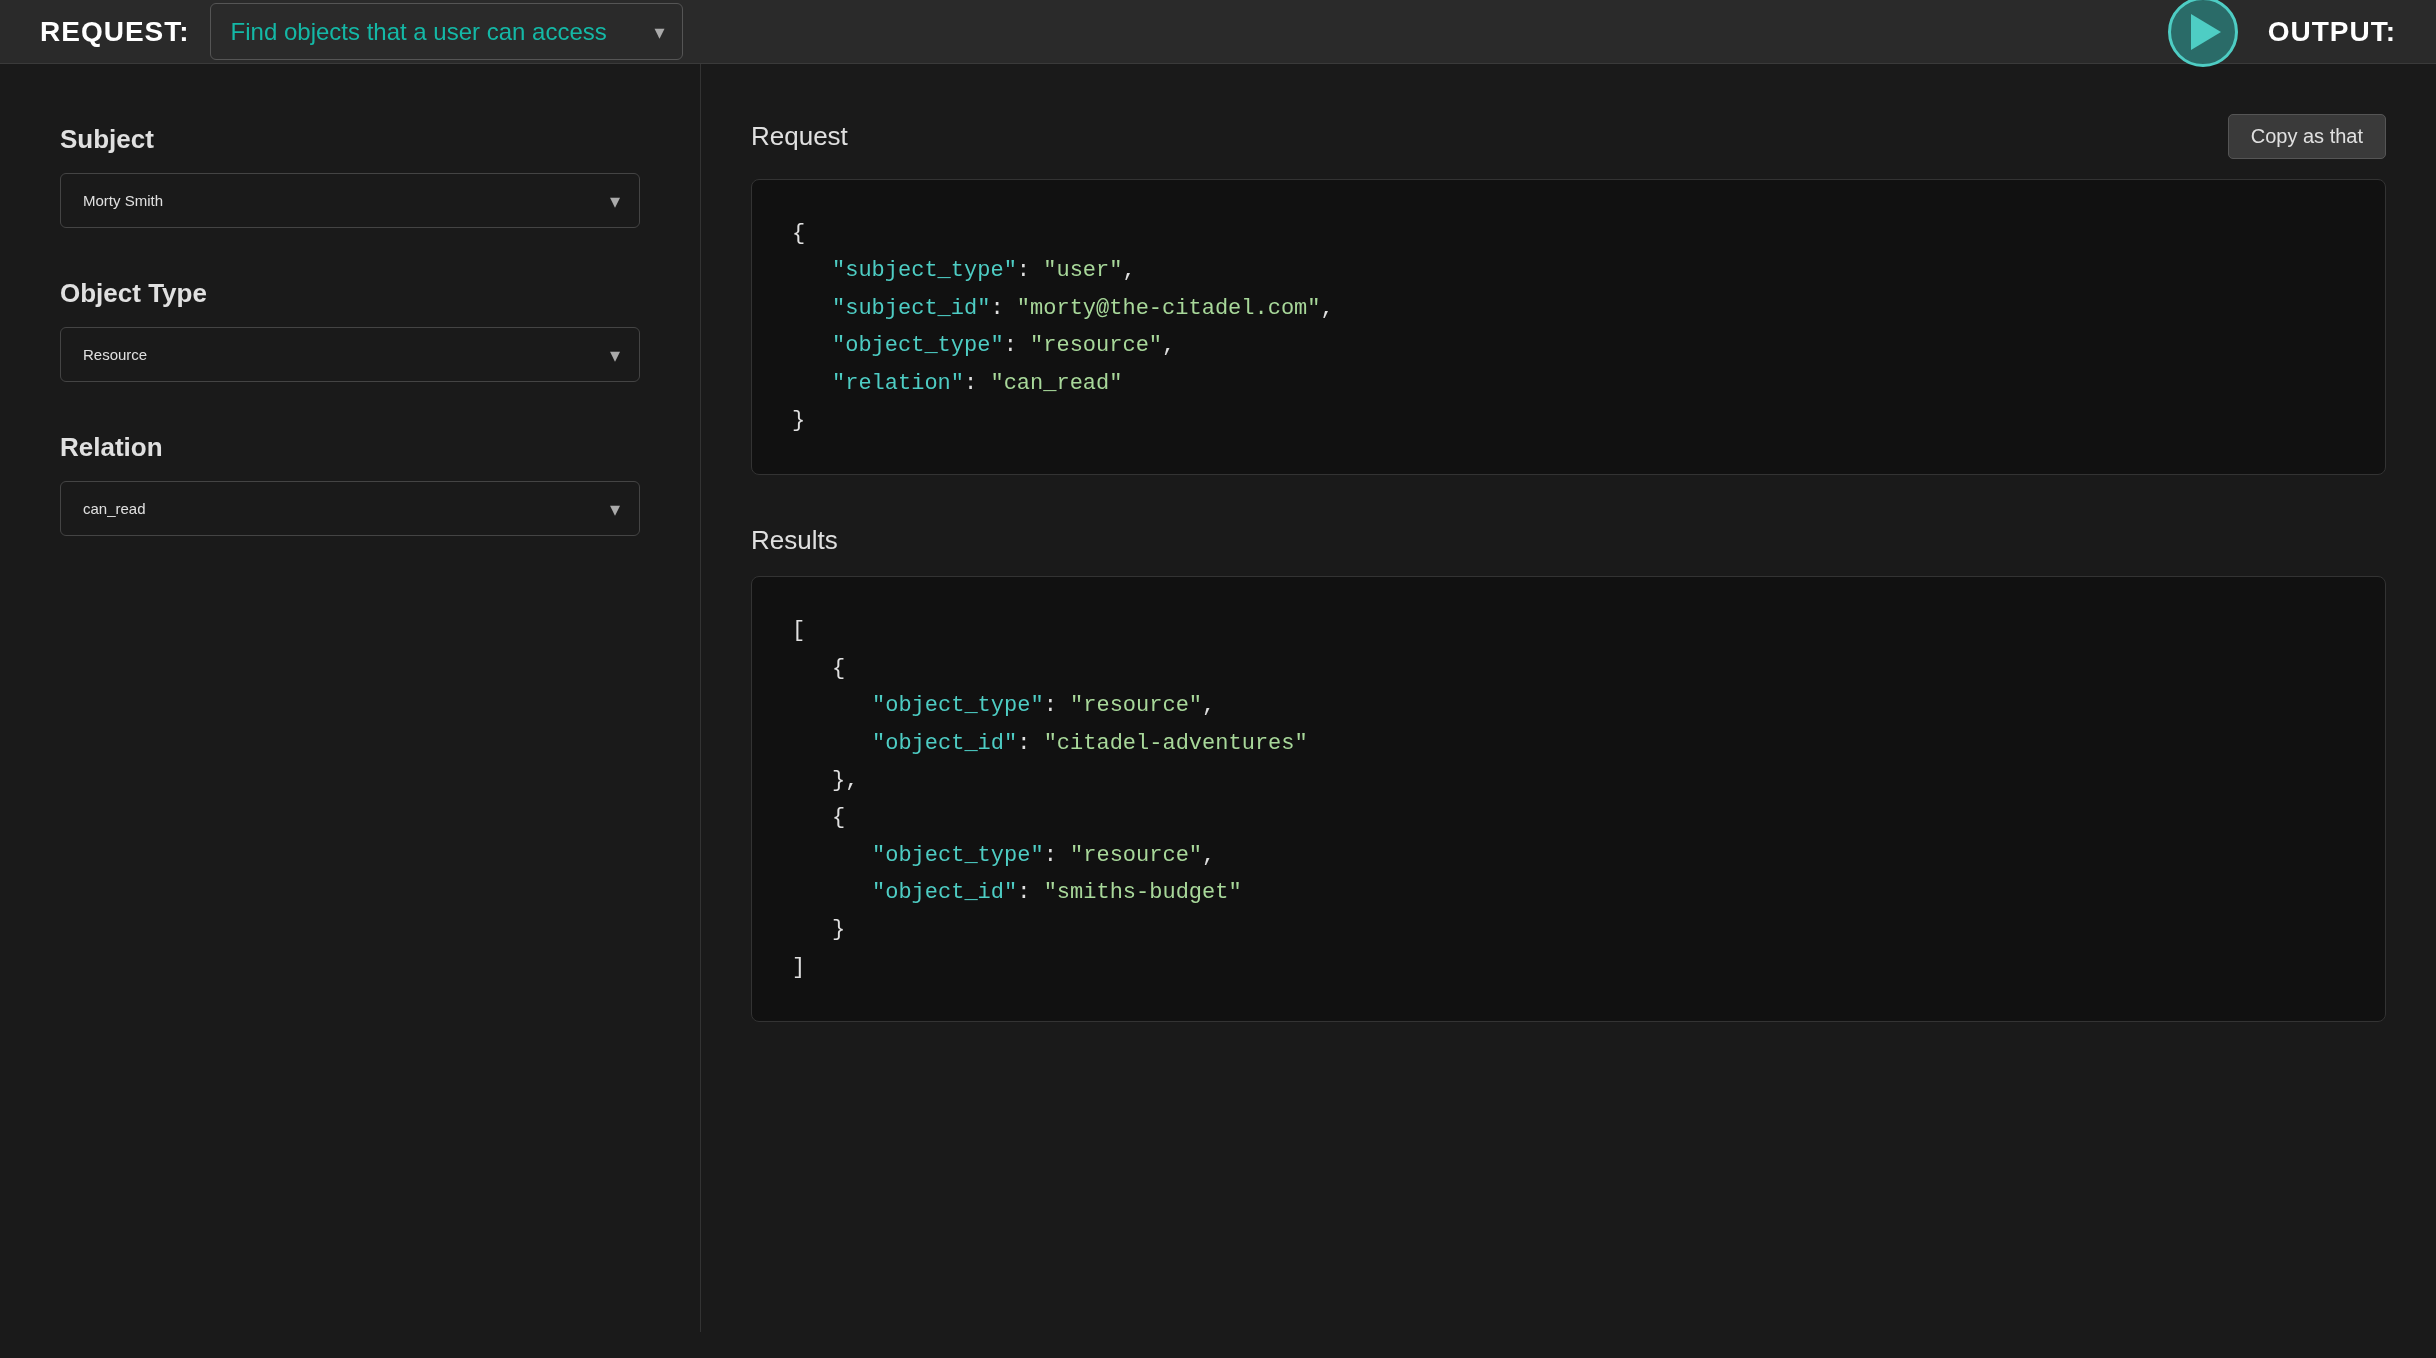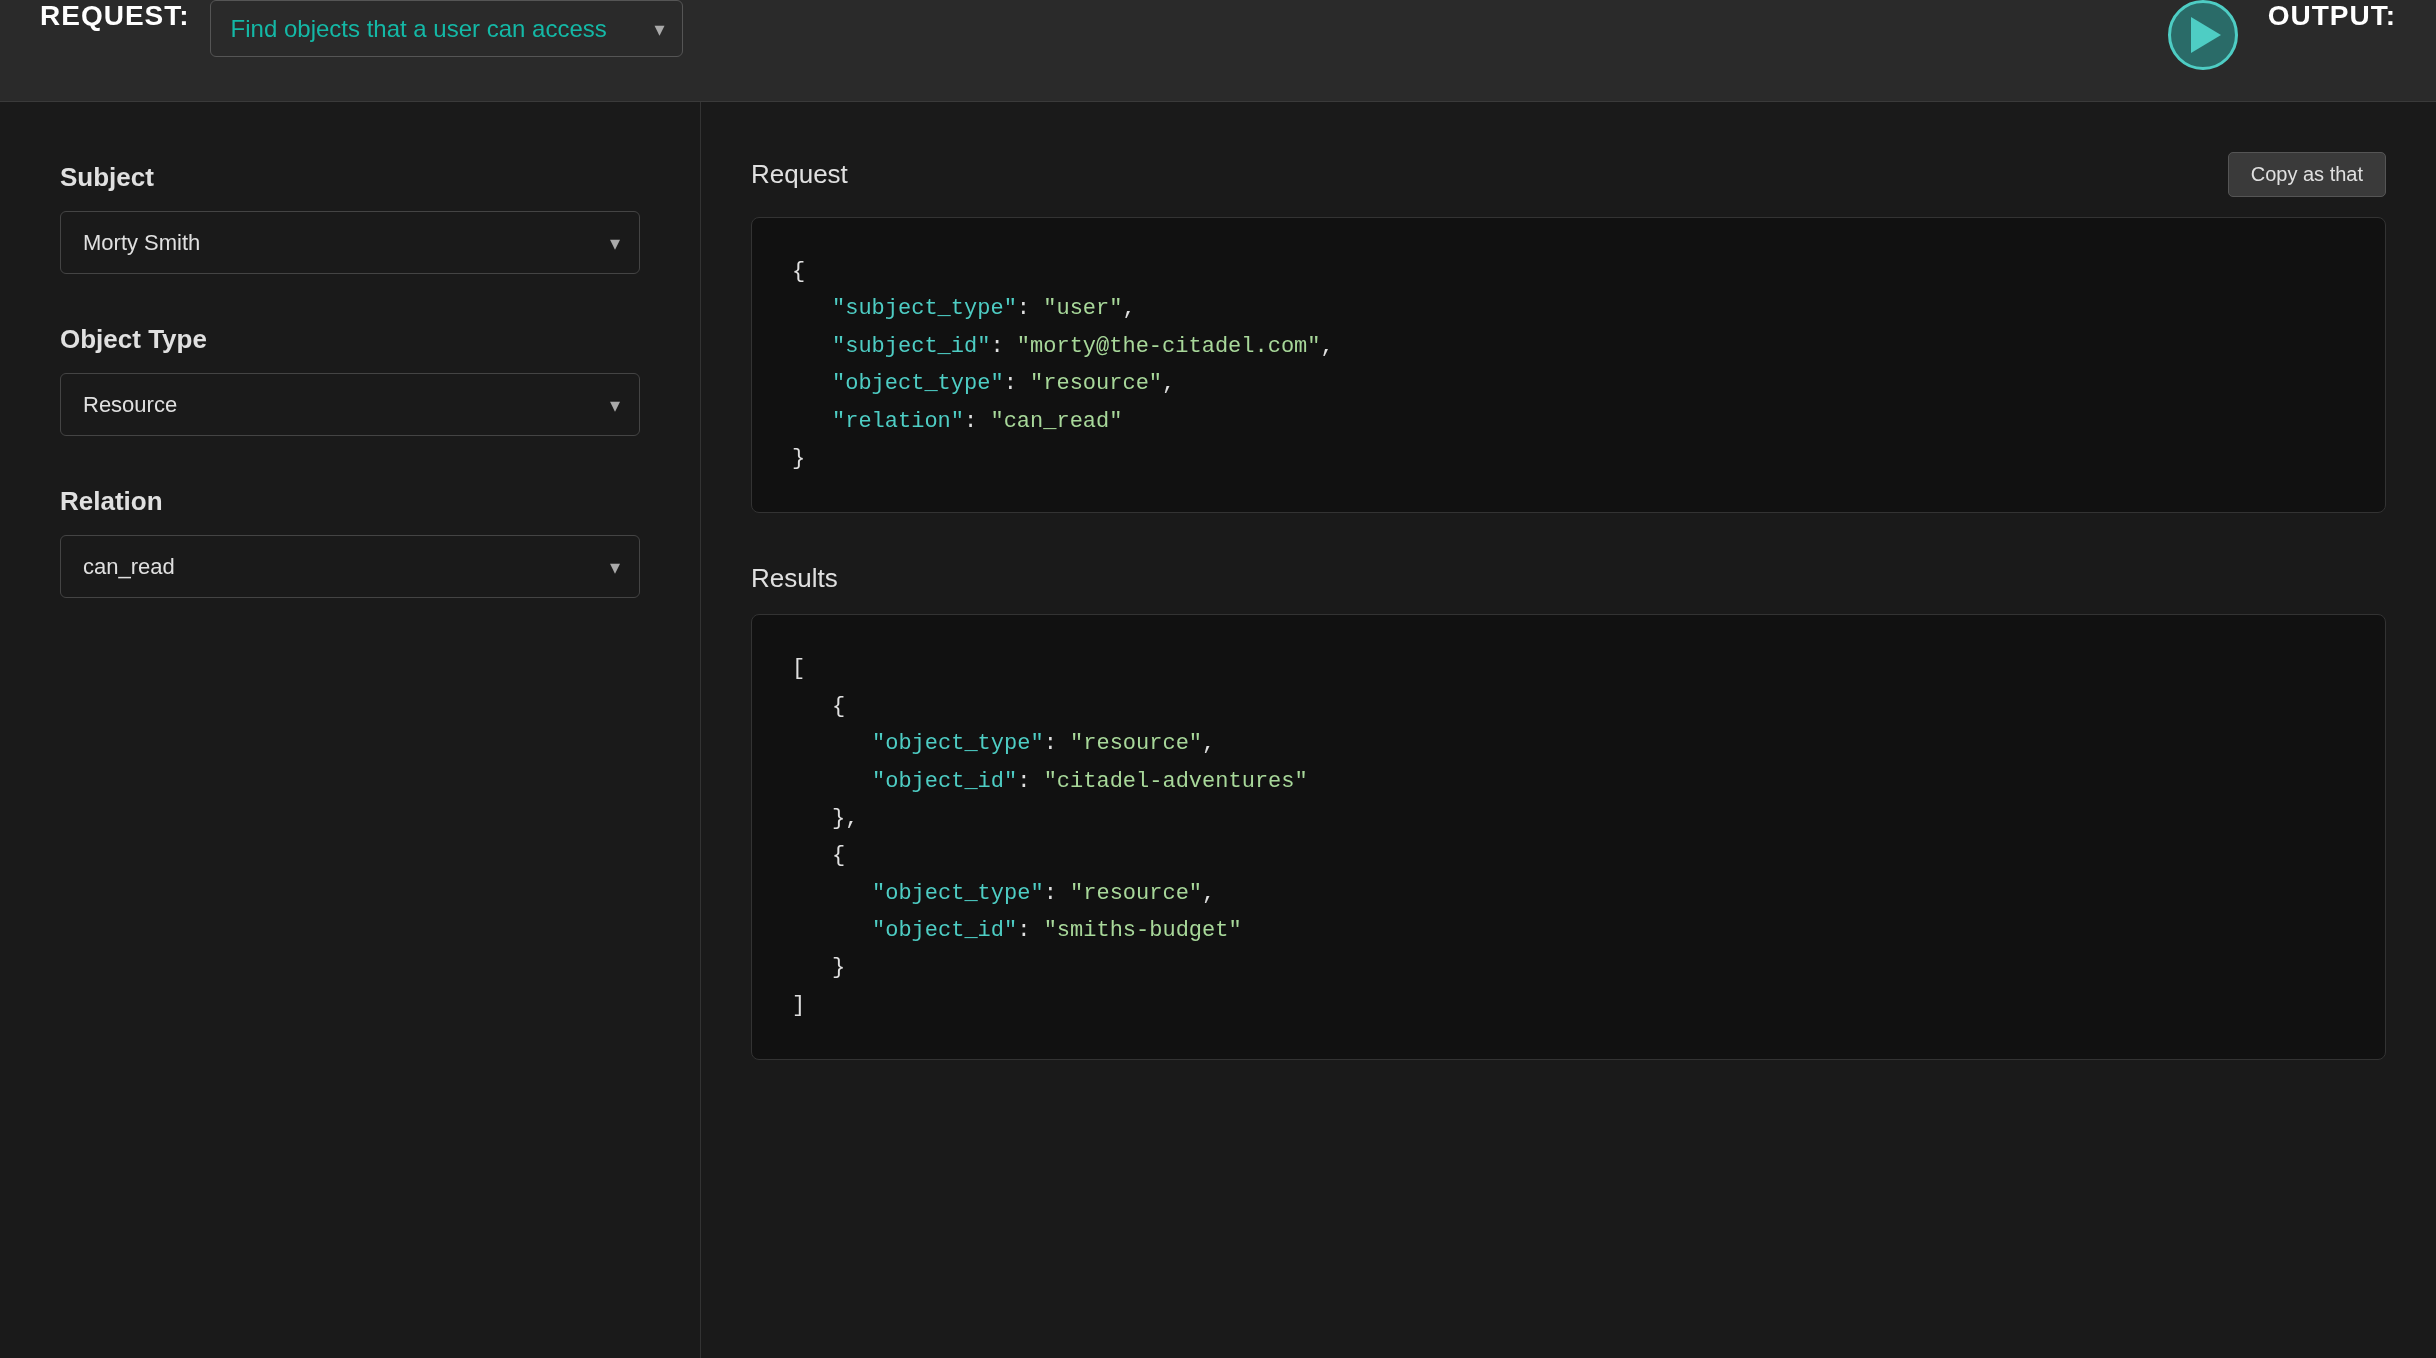--- a/index.html
+++ b/index.html
@@ -13,24 +13,24 @@
       color: #e0e0e0;
       font-family: -apple-system, BlinkMacSystemFont, 'Segoe UI', sans-serif;
       width: 2436px;
       height: 1358px;
       overflow: hidden;
     }
 
     
     .header {
       display: flex;
-      align-items: flex-start;
+      align-items: center;
       background-color: #2a2a2a;
       padding: 0 40px;
-      height: 102px;
+      height: 64px;
       border-bottom: 1px solid #3a3a3a;
     }
 
     .header-request-label {
       font-size: 28px;
       font-weight: 700;
       color: #ffffff;
       margin-right: 20px;
       letter-spacing: 1px;
     }
@@ -124,21 +124,21 @@
       align-items: center;
     }
 
     .field-select {
       width: 100%;
       background-color: #1a1a1a;
       color: #e0e0e0;
       border: 1px solid #444;
       border-radius: 6px;
       padding: 18px 60px 18px 22px;
-      font-size: 22px;
+      font-size: 15px;
       appearance: none;
       -webkit-appearance: none;
       cursor: pointer;
     }
 
     .field-chevron {
       position: absolute;
       right: 20px;
       pointer-events: none;
       color: #aaa;

